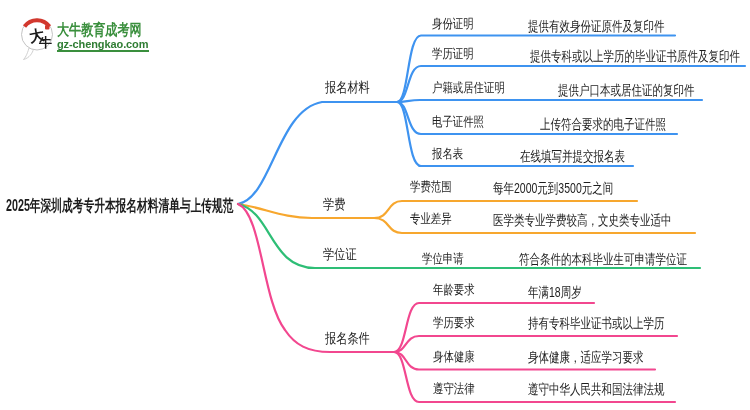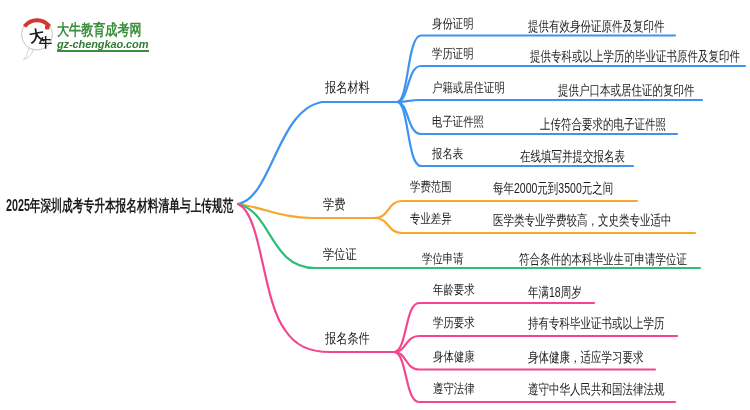--- a/index.html
+++ b/index.html
@@ -5,21 +5,21 @@
   html,body{margin:0;padding:0;}
   #canvas{position:relative;width:750px;height:410px;background:#fff;overflow:hidden;
           font-family:"Liberation Sans",sans-serif;}
   svg.lines{position:absolute;left:0;top:0;}
   .t{position:absolute;white-space:nowrap;color:#1d1d1d;transform-origin:0 0;line-height:1;}
   .root-title{font-size:16px;font-weight:600;transform:scaleX(.67);}
   .blabel{font-size:14px;transform:scaleX(.80);}
   .sub{font-size:13px;transform:scaleX(.80);}
   .leaf{font-size:14px;transform:scaleX(.75);}
   .brand-name{font-size:15.5px;font-weight:bold;transform:scaleX(.78);}
-  .brand-url{font-size:11px;font-weight:bold;letter-spacing:-.1px;font-style:italic;}
+  .brand-url{font-size:11px;font-weight:bold;letter-spacing:-.1px;}
   .brand-bar{position:absolute;height:2.5px;}
 </style>
 </head>
 <body>
 
 <div id="canvas">
 
   <svg class="lines" width="750" height="410">
 
     <g fill="none" stroke-width="2.2" stroke-linecap="round" stroke="#3E93F0">

